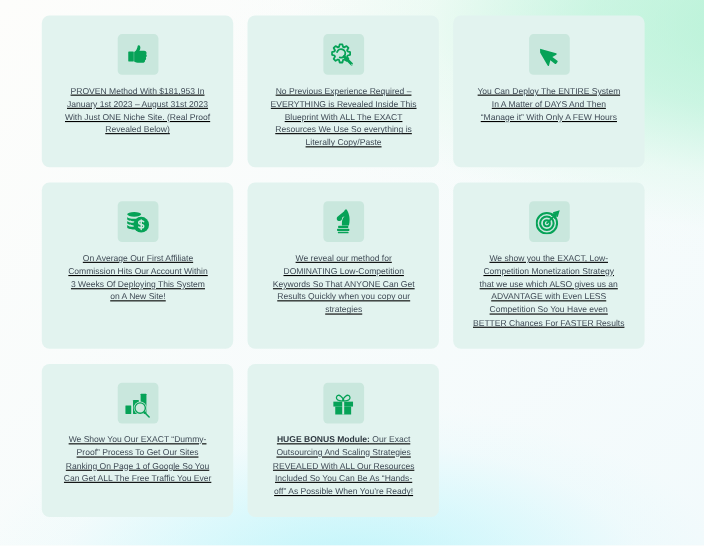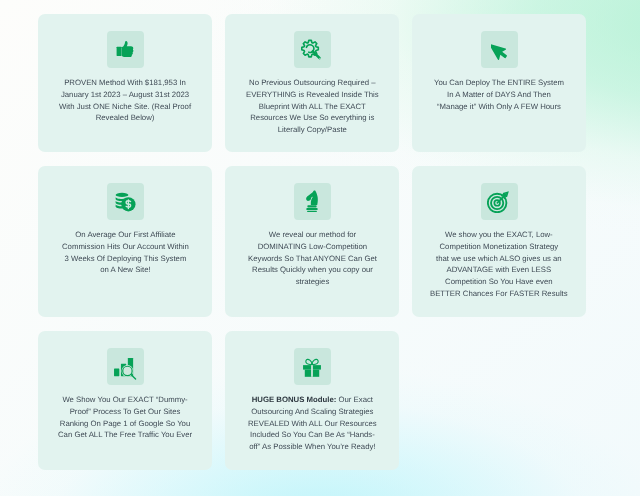--- a/index.html
+++ b/index.html
@@ -20,20 +20,21 @@
       linear-gradient(140deg, #fdfdfb 0%, #f2fafc 100%);
   }
   .grid {
     position:absolute; left:38px; top:14px; width:548px; height:455px;
     display:grid;
     grid-template-columns:repeat(3, 1fr);
     grid-template-rows:138px 151px 139px;
     column-gap:13px;
     row-gap:14px;
     z-index:1;
+    text-decoration:underline;
   }
   .card {
     background:#e2f3ef;
     border-radius:7px;
     display:flex; flex-direction:column; align-items:center;
     box-sizing:border-box;
     overflow:hidden;
   }
   .iconbox {
     width:37px; height:37px; border-radius:4px;
@@ -78,21 +79,21 @@
     <div class="card">
       <div class="iconbox">
         <svg viewBox="0 0 62 62" width="22" height="22">
           <path d="M20.21 10.32 L22.03 3.76 L28.97 3.76 L30.79 10.32 L33.55 11.46 L39.48 8.11 L44.39 13.02 L41.04 18.95 L42.18 21.71 L48.74 23.53 L48.74 30.47 L42.18 32.29 L41.04 35.05 L44.39 40.98 L39.48 45.89 L33.55 42.54 L30.79 43.68 L28.97 50.24 L22.03 50.24 L20.21 43.68 L17.45 42.54 L11.52 45.89 L6.61 40.98 L9.96 35.05 L8.82 32.29 L2.26 30.47 L2.26 23.53 L8.82 21.71 L9.96 18.95 L6.61 13.02 L11.52 8.11 L17.45 11.46 Z" fill="none" stroke="#06a257" stroke-width="4.6" stroke-linejoin="round"></path>
           <path d="M15.35 23.31 A10.8 10.8 0 1 1 22.16 37.27" fill="none" stroke="#06a257" stroke-width="4.8" stroke-linecap="round"></path>
           <path d="M33.2 34.7L52.5 54" fill="none" stroke="#06a257" stroke-width="7.4" stroke-linecap="round"></path>
           <circle cx="53.5" cy="55" r="1.9" fill="#cce7dc"></circle>
         </svg>
       </div>
       <div class="ctext">
-        <div>No Previous Outsourcing Required –</div>
+        <div>No Previous Experience Required –</div>
         <div>EVERYTHING is Revealed Inside This</div>
         <div>Blueprint With ALL The EXACT</div>
         <div>Resources We Use So everything is</div>
         <div>Literally Copy/Paste</div>
       </div>
     </div>
     <div class="card">
       <div class="iconbox">
         <svg viewBox="0 0 320 512" width="17" height="20">
           <g transform="rotate(-30 160 256)">

